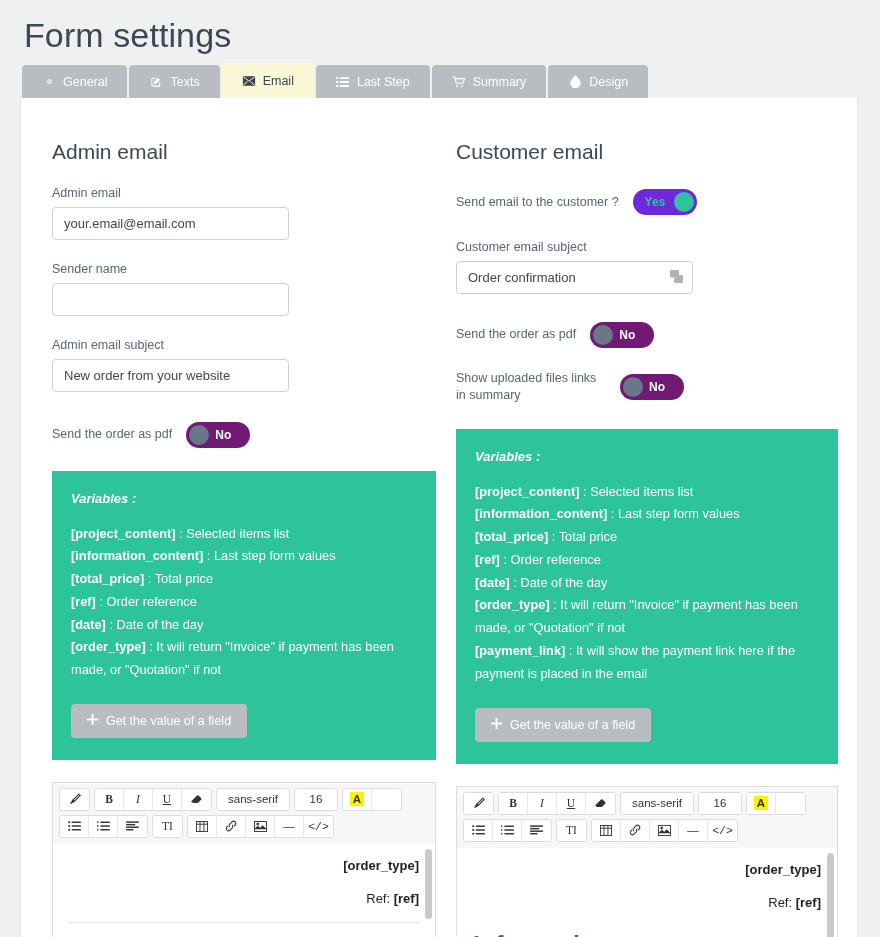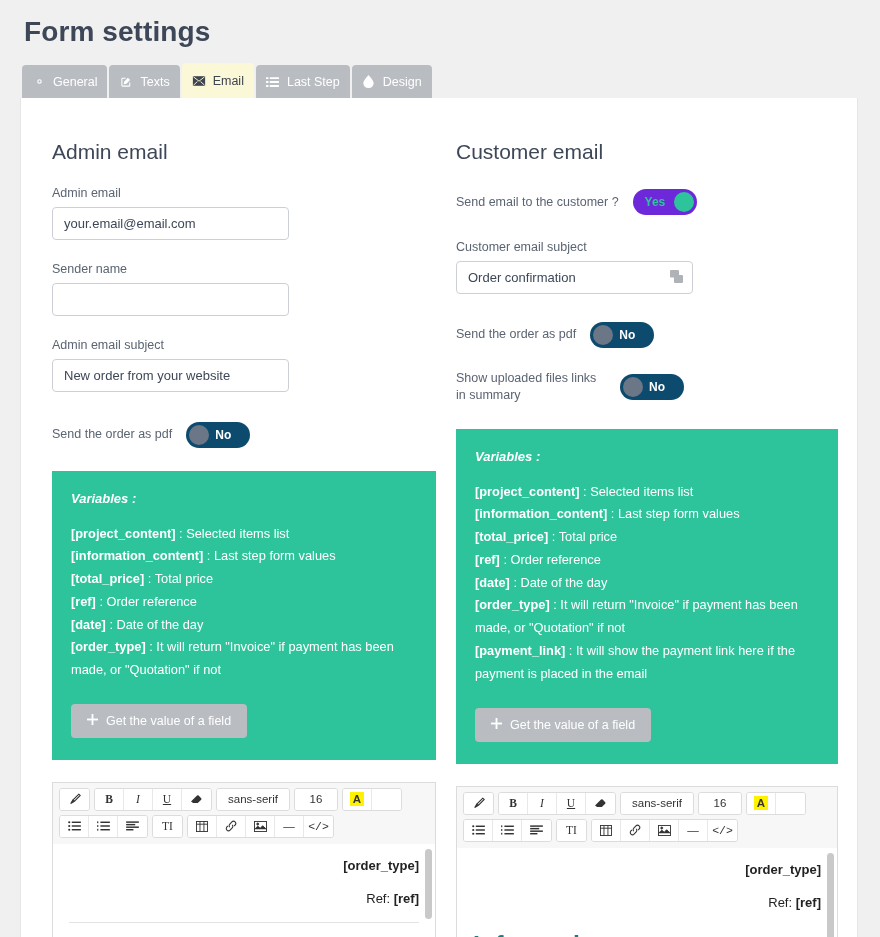--- a/index.html
+++ b/index.html
@@ -5,40 +5,40 @@
   * { box-sizing: border-box; margin: 0; padding: 0; }
   html, body {
     width: 880px; height: 937px;
     background: #f0f0f0;
     font-family: "Liberation Sans", sans-serif;
     overflow: hidden;
   }
   .page-title {
     position: absolute;
     left: 24px; top: 16px;
-    font-size: 28px;
+    font-size: 34px;
     color: #3d4757;
-    font-weight: 700;
+    font-weight: 400;
     letter-spacing: 0.1px;
   }
   
   .tabs {
     position: absolute;
     left: 22px; top: 65px;
     display: flex;
     align-items: flex-end;
     height: 33px;
     z-index: 5;
   }
   .tab {
     display: flex;
     align-items: center;
     gap: 7px;
     height: 33px;
-    padding: 0 10px;
+    padding: 0 20px;
     background: #b9bdc2;
     color: #ffffff;
     font-size: 12.5px;
     border-radius: 4px 4px 0 0;
     margin-right: 2px;
     white-space: nowrap;
     cursor: pointer;
     user-select: none;
   }
   .tab.active {
@@ -109,21 +109,21 @@
   .toggle-row .tog-label {
     font-size: 12.5px;
     color: #5a6472;
     line-height: 1.35;
     max-width: 150px;
   }
   .switch {
     position: relative;
     width: 64px; height: 26px;
     border-radius: 13px;
-    background: #0c4a6e;
+    background: #701a75;
     cursor: pointer;
     flex: none;
     display: flex;
     align-items: center;
   }
   .switch.on { background: #6d28d9; }
   .switch .knob {
     position: absolute;
     width: 20px; height: 20px;
     border-radius: 50%;
@@ -294,20 +294,30 @@
           <rect x="4.6" y="1" width="11.4" height="2.2" rx=".4"></rect>
           <rect x="0" y="5.9" width="3" height="2.2" rx=".4"></rect>
           <rect x="4.6" y="5.9" width="11.4" height="2.2" rx=".4"></rect>
           <rect x="0" y="10.8" width="3" height="2.2" rx=".4"></rect>
           <rect x="4.6" y="10.8" width="11.4" height="2.2" rx=".4"></rect>
         </svg>
     </span>
     <span>Last Step</span>
   </div>
 
+  <div class="tab">
+    <span class="ticon">
+      <svg width="14" height="12" viewBox="0 0 16 14" fill="none" stroke="#fff" stroke-width="1.3">
+          <path d="M.8 1h2.1l2 7.4h7.6l1.9-5.3H4.2"></path>
+          <circle cx="5.8" cy="11.6" r="1.1" fill="#fff" stroke="none"></circle>
+          <circle cx="11.3" cy="11.6" r="1.1" fill="#fff" stroke="none"></circle>
+        </svg>
+    </span>
+    <span>Summary</span>
+  </div>
 
 
   <div class="tab">
     <span class="ticon">
       <svg width="11" height="13" viewBox="0 0 12 15" fill="#fff">
           <path d="M6 0C6 0 0 6.3 0 9.6A6 6 0 006 15a6 6 0 006-5.4C12 6.3 6 0 6 0z"></path>
         </svg>
     </span>
     <span>Design</span>
   </div>

